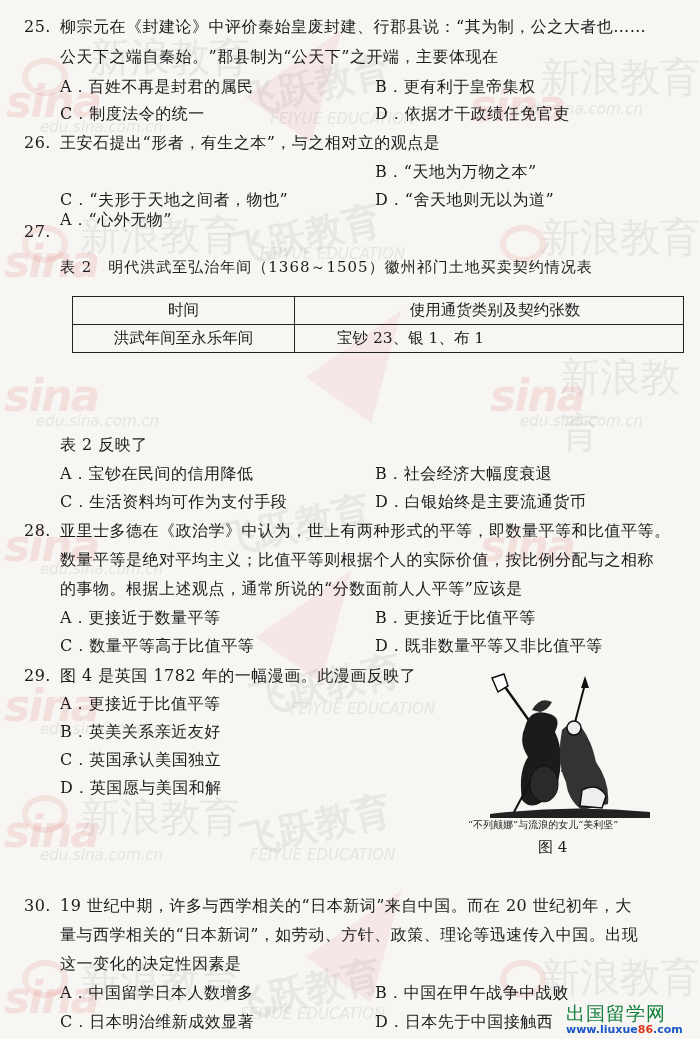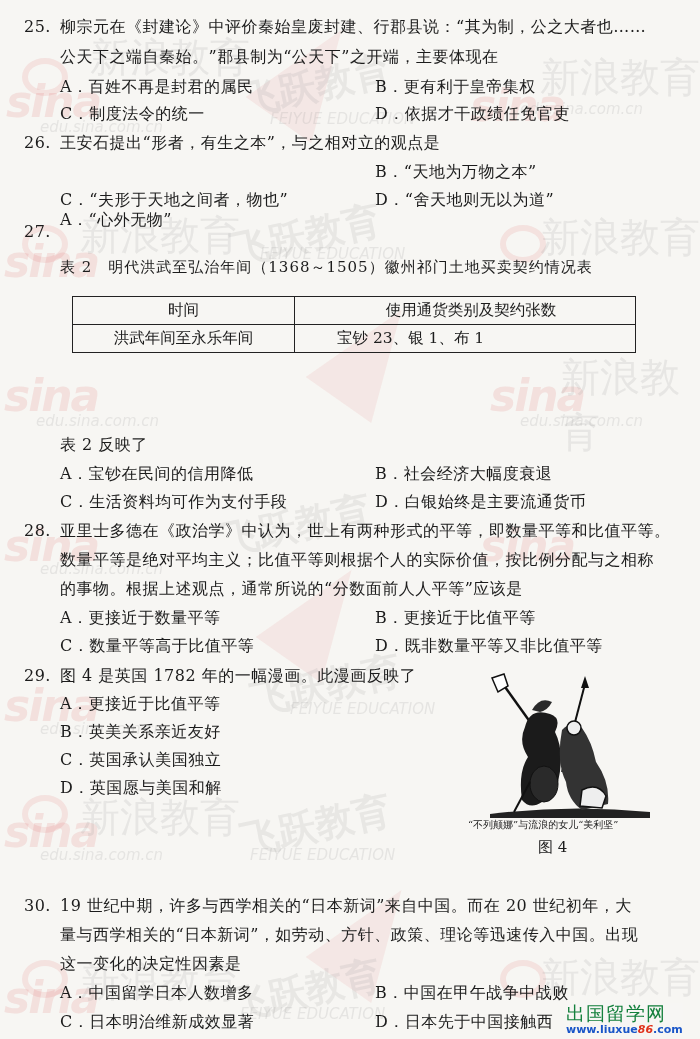--- a/index.html
+++ b/index.html
@@ -15,34 +15,34 @@
   .wm-fy { color: rgba(150,150,150,0.15); font-size: 38px; font-weight: bold; transform: rotate(-12deg); }
   .wm-sub { color: rgba(150,150,150,0.18); font-size: 15px; font-style: italic; }
   .wm-eye { width: 34px; height: 26px; border-radius: 50%; border: 6px solid rgba(220,80,80,0.12); }
   .wm-arrow { width: 0; height: 0; border-left: 40px solid transparent; border-right: 40px solid transparent; border-bottom: 110px solid rgba(220,70,70,0.08); transform: rotate(35deg); }
 
   .line { position: absolute; font-size: 16px; line-height: 20px; white-space: nowrap; letter-spacing: 0.5px; }
   .qnum { display: inline-block; width: 36px; }
   .opt { position: absolute; font-size: 16px; line-height: 20px; white-space: nowrap; letter-spacing: 0.5px; }
 
   .tbl-title { position: absolute; left: 60px; top: 258px; font-size: 15px; letter-spacing: 1px; font-family: "DejaVu Serif", serif; }
-  table.t2 { position: absolute; left: 72px; top: 296px; width: 564px; border-collapse: collapse; font-size: 15.5px; }
+  table.t2 { position: absolute; left: 72px; top: 296px; width: 612px; border-collapse: collapse; font-size: 15.5px; }
   table.t2 td, table.t2 th { border: 1.6px solid #222; height: 27px; padding: 0; font-weight: normal; }
   table.t2 .c1 { width: 221px; text-align: center; }
   table.t2 .c2 { text-align: left; padding-left: 42px; }
   table.t2 th.c2 { text-align: center; padding-left: 12px; }
 
   .cartoon { position: absolute; left: 470px; top: 672px; width: 200px; height: 150px; }
   .caption { position: absolute; left: 468px; top: 818px; font-size: 10px; white-space: nowrap; }
   .figlabel { position: absolute; left: 538px; top: 838px; font-size: 15px; }
 
   .brand { position: absolute; left: 566px; top: 1003px; font-family: "DejaVu Sans", sans-serif; }
   .brand-cn { font-size: 19px; color: #15803d; letter-spacing: 1px; line-height: 20px; background: rgba(247,246,243,0.85); }
   .brand-url { font-size: 11px; color: #1a56c8; font-weight: bold; line-height: 13px; }
-  .brand-url .hl { color: #e0321c; font-style: italic; }
+  .brand-url .hl { color: #e0321c; }
 </style>
 </head>
 <body>
 
 <div class="wm wm-arrow" style="left:270px;top:20px;"></div>
 <div class="wm wm-arrow" style="left:330px;top:300px;"></div>
 <div class="wm wm-arrow" style="left:280px;top:560px;"></div>
 <div class="wm wm-arrow" style="left:330px;top:880px;"></div>
 
 <div class="wm wm-eye" style="left:22px;top:58px;"></div>

